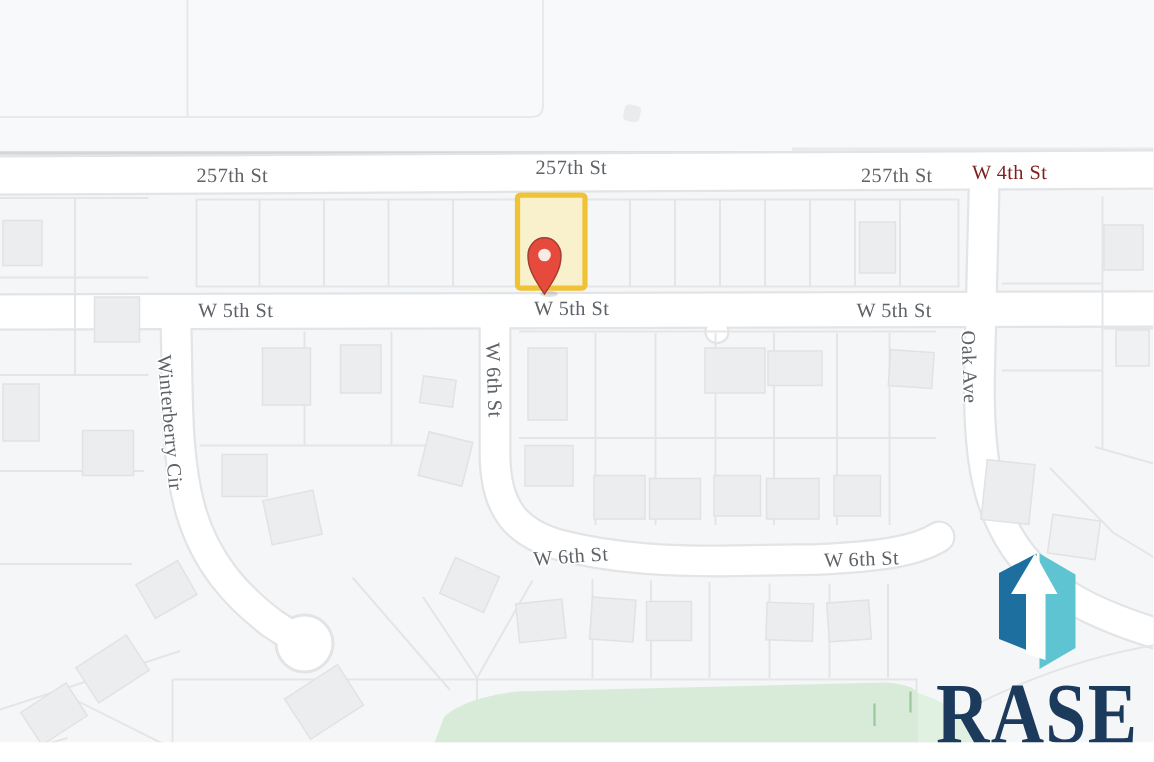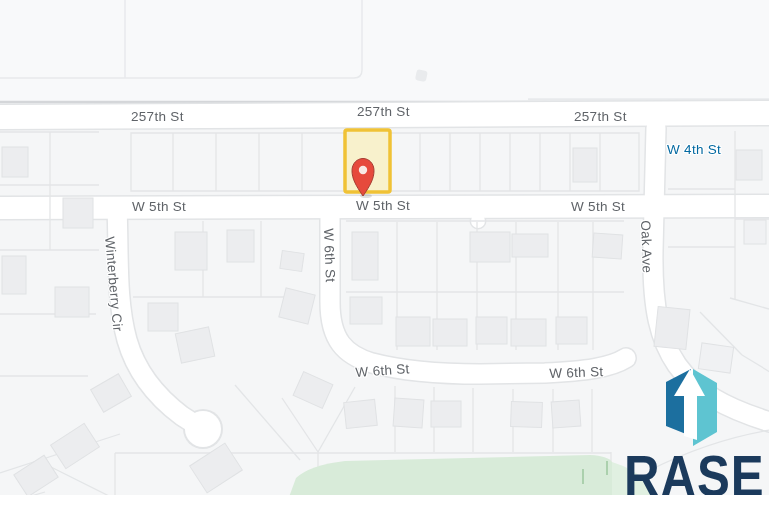--- a/index.html
+++ b/index.html
@@ -1,19 +1,19 @@
 <!DOCTYPE html>
 <html><head>
 <meta charset="utf-8">
 <style>
   html,body{margin:0;padding:0;background:#fff;}
   #stage{
     position:relative;width:769px;height:495px;overflow:hidden;
     background:#F5F6F7;
-    font-family:Liberation Sans, sans-serif;
+    font-family:Liberation Serif, serif;
   }
   #map-svg{position:absolute;left:0;top:0;}
   .street-label{
     position:absolute;
     font-size:13.5px;
     color:#5F6368;
     letter-spacing:.3px;
     white-space:nowrap;
     text-shadow:1px 0 0 #fff,-1px 0 0 #fff,0 1px 0 #fff,0 -1px 0 #fff,
                 1px 1px 0 #fff,-1px -1px 0 #fff,1px -1px 0 #fff,-1px 1px 0 #fff;
@@ -200,21 +200,21 @@
       <polygon points="693,369 717,383 717,432 693,446" fill="#5EC4D1"></polygon>
       <polygon points="666,382 691,369 691,436 666,426" fill="#1C6F9F"></polygon>
       <polygon points="684,393 697,393 697,440 684,436" fill="#FFFFFF"></polygon>
       <polygon points="674,396 690,369 705,396" fill="#FFFFFF"></polygon>
     </g>
   </svg>
 
   <div class="street-label" style="left: 131px; top: 109px; color: rgb(95, 99, 104);">257th St</div>
   <div class="street-label" style="left: 357px; top: 104px; color: rgb(95, 99, 104);">257th St</div>
   <div class="street-label" style="left: 574px; top: 109px; color: rgb(95, 99, 104);">257th St</div>
-  <div class="street-label" style="left: 667px; top: 107px; color: #0369a1; margin-top: 35px;">W 4th St</div>
+  <div class="street-label" style="left: 648px; top: 107px; color: #7f1d1d;">W 4th St</div>
 
   <div class="street-label" style="left: 132px; top: 199px; color: rgb(95, 99, 104);">W 5th St</div>
   <div class="street-label" style="left: 356px; top: 198px; color: rgb(95, 99, 104);">W 5th St</div>
   <div class="street-label" style="left: 571px; top: 199px; color: rgb(95, 99, 104);">W 5th St</div>
 
   <div class="street-label rot" style="left: 117px; top: 236px; transform: rotate(85deg); color: rgb(95, 99, 104);">Winterberry Cir</div>
   <div class="street-label rot" style="left: 336px; top: 228px; transform: rotate(88deg); color: rgb(95, 99, 104);">W 6th St</div>
   <div class="street-label rot" style="left: 653px; top: 220px; transform: rotate(88deg); color: rgb(95, 99, 104);">Oak Ave</div>
 
   <div class="street-label rot" style="left: 355px; top: 365px; transform: rotate(-4deg); color: rgb(95, 99, 104);">W 6th St</div>

